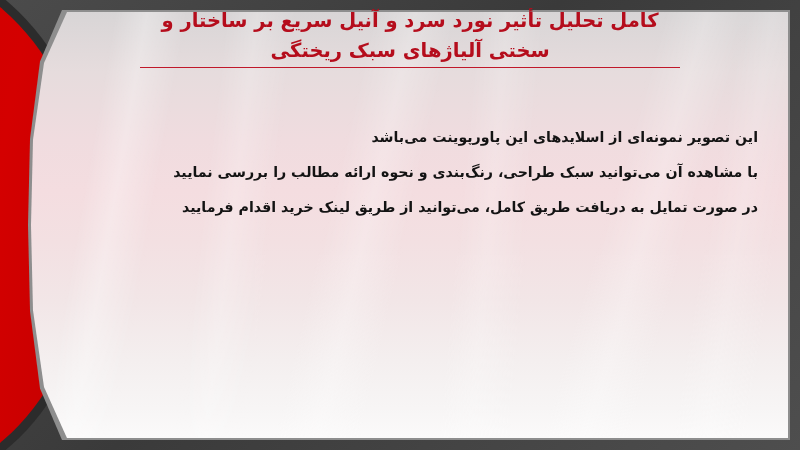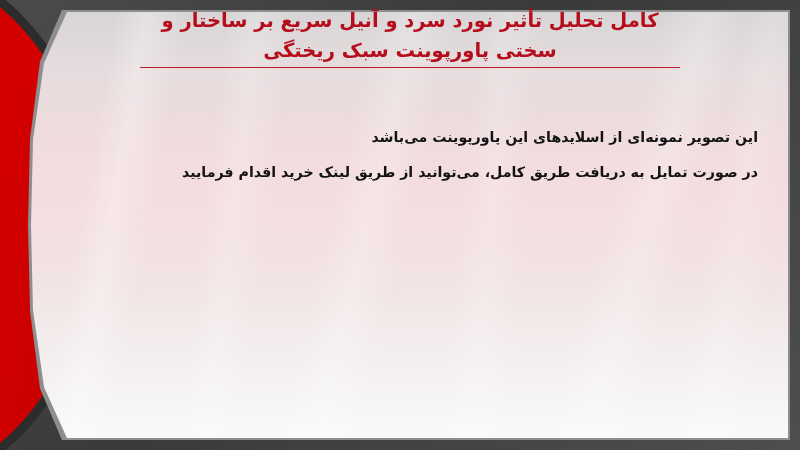--- a/index.html
+++ b/index.html
@@ -169,22 +169,23 @@
   <div class="red-ellipse"></div>
 
   <div class="panel-shadow"></div>
 
   <div class="panel">
     <div class="rays"></div>
   </div>
 
   <div class="title-block">
     <div class="title-line">کامل تحلیل تأثیر نورد سرد و آنیل سریع بر ساختار و</div>
-    <div class="title-line">سختی پاورپوینت سبک ریختگی</div>
+    <div class="title-line">سختی آلیاژهای سبک ریختگی</div>
     <div class="title-rule"></div>
   </div>
 
   <div class="body-block">
     <div class="body-line">این تصویر نمونه‌ای از اسلایدهای این پاورپوینت می‌باشد</div>
+    <div class="body-line">با مشاهده آن می‌توانید سبک طراحی، رنگ‌بندی و نحوه ارائه مطالب را بررسی نمایید</div>
     <div class="body-line">در صورت تمایل به دریافت طریق کامل، می‌توانید از طریق لینک خرید اقدام فرمایید</div>
   </div>
 
 </div>
 
 </body></html>

